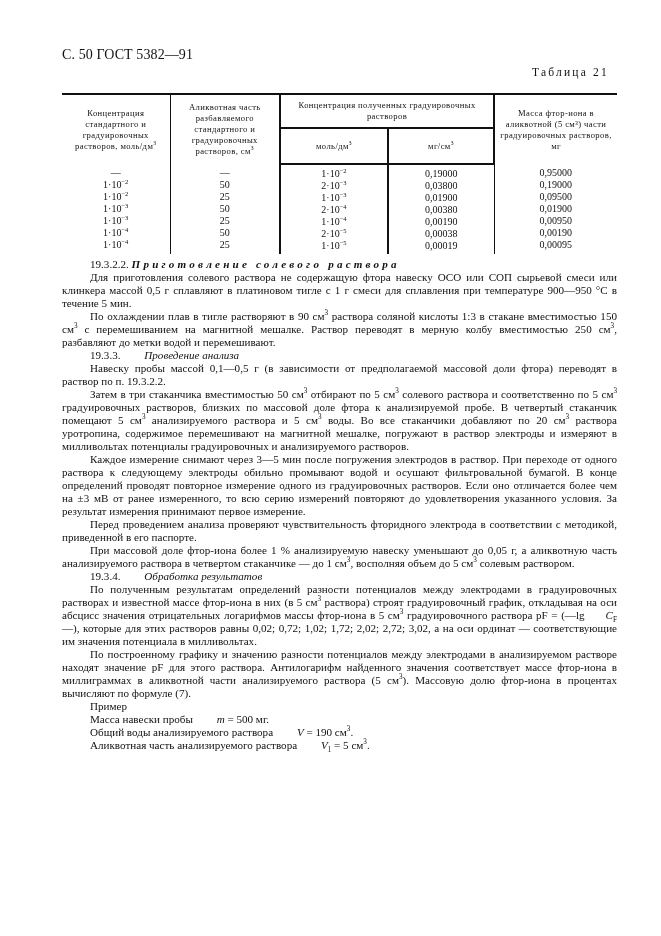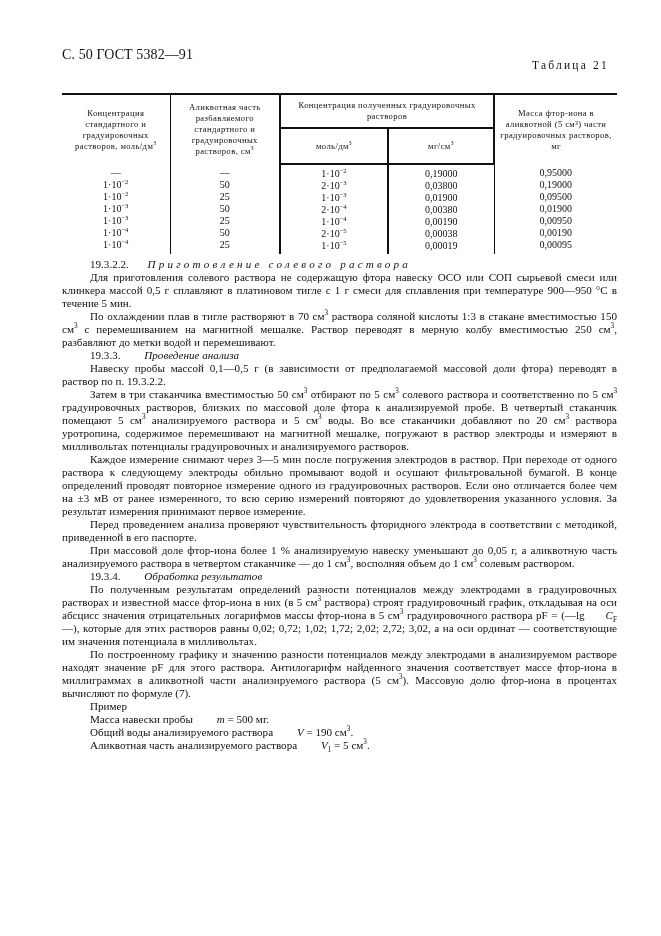--- a/index.html
+++ b/index.html
@@ -6,21 +6,21 @@
   body {
     width: 661px; height: 936px; position: relative; overflow: hidden;
     font-family: "Liberation Serif", "DejaVu Serif", serif;
     color: #111;
   }
   .page-header {
     position: absolute; left: 62px; top: 47px;
     font-weight: normal; font-size: 14px; letter-spacing: 0.1px;
   }
   .table-caption {
-    position: absolute; right: 52px; top: 59px;
+    position: absolute; right: 52px; top: 66px;
     font-size: 11.5px; letter-spacing: 2.2px;
   }
   .tbl {
     position: absolute; left: 62px; top: 93px; width: 555px;
     border-collapse: collapse; font-size: 8.6px; table-layout: fixed;
   }
   .tbl th {
     font-weight: normal; text-align: center; vertical-align: middle;
     line-height: 11px; letter-spacing: 0.4px; padding: 2px 3px;
     border-left: 1px solid #111;
@@ -39,21 +39,21 @@
   .tbl td .cell { display: block; height: 12px; }
   sup { font-size: 0.65em; vertical-align: super; line-height: 0; }
   sub { font-size: 0.65em; vertical-align: sub; line-height: 0; }
 
   .body-text {
     position: absolute; left: 62px; top: 258px; width: 555px;
     font-size: 11.1px; line-height: 13px; text-align: justify;
   }
   .body-text p { margin: 0; text-indent: 28px; }
   .body-text p.sec { text-indent: 28px; }
-  .spaced { font-style: italic; font-weight: normal; letter-spacing: 3.2px; margin-left: 16px; }
+  .spaced { font-style: italic; font-weight: bold; letter-spacing: 3.2px; }
   .ital { font-style: italic; margin-left: 21px; }
 </style>
 </head>
 <body>
 
 <div class="page-header">С. 50 ГОСТ 5382—91</div>
 <div class="table-caption">Таблица 21</div>
 
 <table class="tbl">
   <colgroup>
@@ -122,27 +122,27 @@
         <span class="cell">0,00190</span>
         <span class="cell">0,00095</span>
       </td>
     </tr>
   </tbody>
 </table>
 
 <div class="body-text">
   <p class="sec"><span>19.3.2.2.</span> <span class="spaced">Приготовление солевого раствора</span></p>
   <p>Для приготовления солевого раствора не содержащую фтора навеску ОСО или СОП сырьевой смеси или клинкера массой 0,5 г сплавляют в платиновом тигле с 1 г смеси для сплавления при температуре 900—950 °С в течение 5 мин.</p>
-  <p><span>По охлаждении плав в тигле растворяют в 70 см</span><sup>3</sup><span> раствора соляной кислоты 1:3 в стакане вместимостью 150 см</span><sup>3</sup><span> с перемешиванием на магнитной мешалке. Раствор переводят в мерную колбу вместимостью 250 см</span><sup>3</sup><span>, разбавляют до метки водой и перемешивают.</span></p>
+  <p><span>По охлаждении плав в тигле растворяют в 90 см</span><sup>3</sup><span> раствора соляной кислоты 1:3 в стакане вместимостью 150 см</span><sup>3</sup><span> с перемешиванием на магнитной мешалке. Раствор переводят в мерную колбу вместимостью 250 см</span><sup>3</sup><span>, разбавляют до метки водой и перемешивают.</span></p>
   <p class="sec"><span>19.3.3.</span> <span class="ital">Проведение анализа</span></p>
   <p>Навеску пробы массой 0,1—0,5 г (в зависимости от предполагаемой массовой доли фтора) переводят в раствор по п. 19.3.2.2.</p>
   <p><span>Затем в три стаканчика вместимостью 50 см</span><sup>3</sup><span> отбирают по 5 см</span><sup>3</sup><span> солевого раствора и соответственно по 5 см</span><sup>3</sup><span> градуировочных растворов, близких по массовой доле фтора к анализируемой пробе. В четвертый стаканчик помещают 5 см</span><sup>3</sup><span> анализируемого раствора и 5 см</span><sup>3</sup><span> воды. Во все стаканчики добавляют по 20 см</span><sup>3</sup><span> раствора уротропина, содержимое перемешивают на магнитной мешалке, погружают в раствор электроды и измеряют в милливольтах потенциалы градуировочных и анализируемого растворов.</span></p>
   <p>Каждое измерение снимают через 3—5 мин после погружения электродов в раствор. При переходе от одного раствора к следующему электроды обильно промывают водой и осушают фильтровальной бумагой. В конце определений проводят повторное измерение одного из градуировочных растворов. Если оно отличается более чем на ±3 мВ от ранее измеренного, то всю серию измерений повторяют до удовлетворения указанного условия. За результат измерения принимают первое измерение.</p>
   <p>Перед проведением анализа проверяют чувствительность фторидного электрода в соответствии с методикой, приведенной в его паспорте.</p>
-  <p><span>При массовой доле фтор-иона более 1 % анализируемую навеску уменьшают до 0,05 г, а аликвотную часть анализируемого раствора в четвертом стаканчике — до 1 см</span><sup>3</sup><span>, восполняя объем до 1 см</span><sup>3</sup><span> солевым раствором.</span></p>
+  <p><span>При массовой доле фтор-иона более 1 % анализируемую навеску уменьшают до 0,05 г, а аликвотную часть анализируемого раствора в четвертом стаканчике — до 1 см</span><sup>3</sup><span>, восполняя объем до 5 см</span><sup>3</sup><span> солевым раствором.</span></p>
   <p class="sec"><span>19.3.4.</span> <span class="ital">Обработка результатов</span></p>
   <p><span>По полученным результатам определений разности потенциалов между электродами в градуировочных растворах и известной массе фтор-иона в них (в 5 см</span><sup>3</sup><span> раствора) строят градуировочный график, откладывая на оси абсцисс значения отрицательных логарифмов массы фтор-иона в 5 см</span><sup>3</sup><span> градуировочного раствора pF = (—lg</span><span class="ital">C</span><sub>F</sub><span>—), которые для этих растворов равны 0,02; 0,72; 1,02; 1,72; 2,02; 2,72; 3,02, а на оси ординат — соответствующие им значения потенциала в милливольтах.</span></p>
   <p><span>По построенному графику и значению разности потенциалов между электродами в анализируемом растворе находят значение pF для этого раствора. Антилогарифм найденного значения соответствует массе фтор-иона в миллиграммах в аликвотной части анализируемого раствора (5 см</span><sup>3</sup><span>). Массовую долю фтор-иона в процентах вычисляют по формуле (7).</span></p>
   <p>Пример</p>
   <p><span>Масса навески пробы </span><span class="ital">m</span><span> = 500 мг.</span></p>
   <p><span>Общий воды анализируемого раствора </span><span class="ital">V</span><span> = 190 см</span><sup>3</sup><span>.</span></p>
   <p><span>Аликвотная часть анализируемого раствора </span><span class="ital">V</span><sub>1</sub><span> = 5 см</span><sup>3</sup><span>.</span></p>
 </div>
 
 </body></html>

